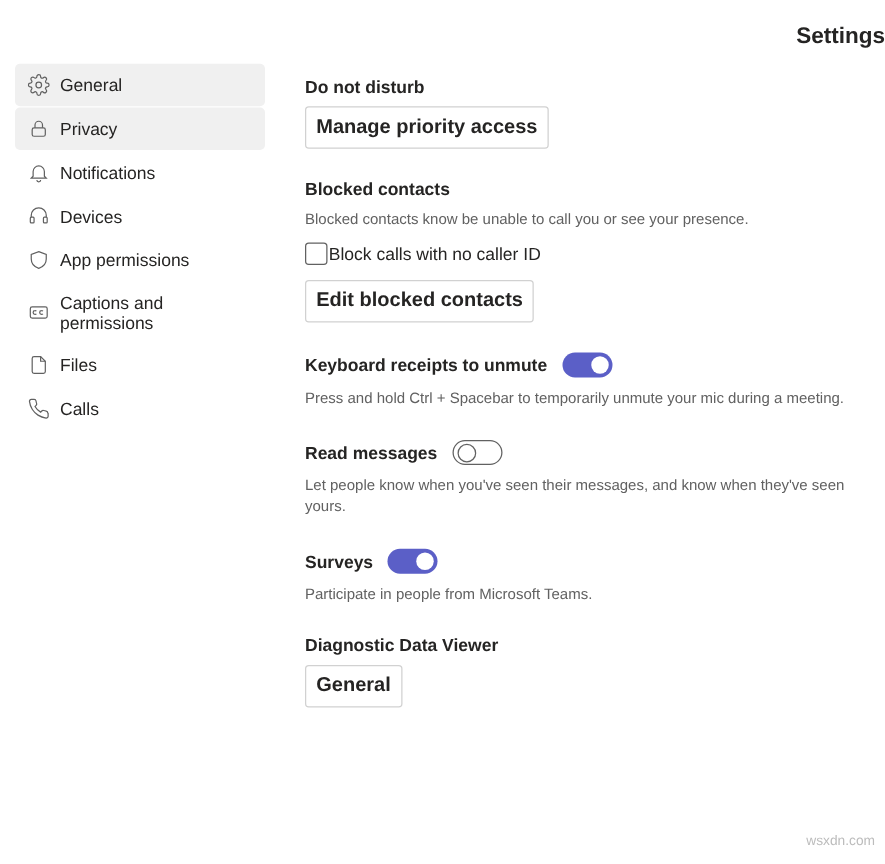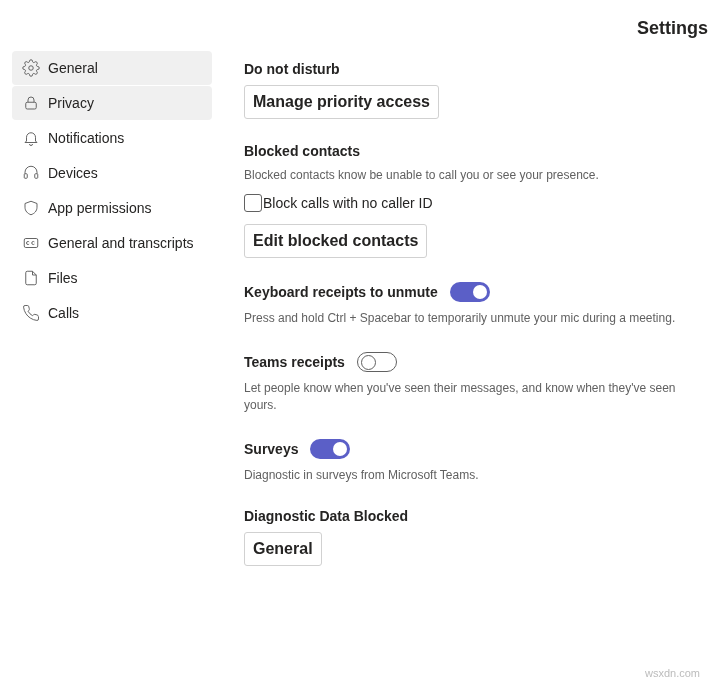--- a/index.html
+++ b/index.html
@@ -192,21 +192,21 @@
       <span class="sidebar-label">App permissions</span>
     </div>
 
     <div class="sidebar-item">
       <span class="icon">
         <svg viewBox="0 0 24 24">
             <rect x="3" y="6" width="18" height="12" rx="2"></rect>
             <path d="M9.5 10.5A2 2 0 0 0 8 10a2 2 0 0 0 0 4 2 2 0 0 0 1.5-.5M16.5 10.5A2 2 0 0 0 15 10a2 2 0 0 0 0 4 2 2 0 0 0 1.5-.5"></path>
           </svg>
       </span>
-      <span class="sidebar-label">General and transcripts</span>
+      <span class="sidebar-label">Captions and permissions</span>
     </div>
 
     <div class="sidebar-item">
       <span class="icon">
         <svg viewBox="0 0 24 24">
             <path d="M14 3H7a2 2 0 0 0-2 2v14a2 2 0 0 0 2 2h10a2 2 0 0 0 2-2V8z"></path>
             <path d="M14 3v5h5"></path>
           </svg>
       </span>
       <span class="sidebar-label">Files</span>
@@ -243,35 +243,35 @@
     <div class="section">
       <div class="section-title">
         <span>Keyboard receipts to unmute</span>
         <span class="toggle on"></span>
       </div>
       <div class="section-desc">Press and hold Ctrl + Spacebar to temporarily unmute your mic during a meeting.</div>
     </div>
 
     <div class="section">
       <div class="section-title">
-        <span>Teams receipts</span>
+        <span>Read messages</span>
         <span class="toggle off"></span>
       </div>
       <div class="section-desc">Let people know when you've seen their messages, and know when they've seen yours.</div>
     </div>
 
     <div class="section">
       <div class="section-title">
         <span>Surveys</span>
         <span class="toggle on"></span>
       </div>
-      <div class="section-desc">Diagnostic in surveys from Microsoft Teams.</div>
-    </div>
-
-    <div class="section">
-      <div class="section-title">Diagnostic Data Blocked</div>
+      <div class="section-desc">Participate in people from Microsoft Teams.</div>
+    </div>
+
+    <div class="section">
+      <div class="section-title">Diagnostic Data Viewer</div>
       <button class="btn">General</button>
     </div>
 
   </div>
 </div>
 
 <div class="watermark">wsxdn.com</div>
 
 </body></html>

